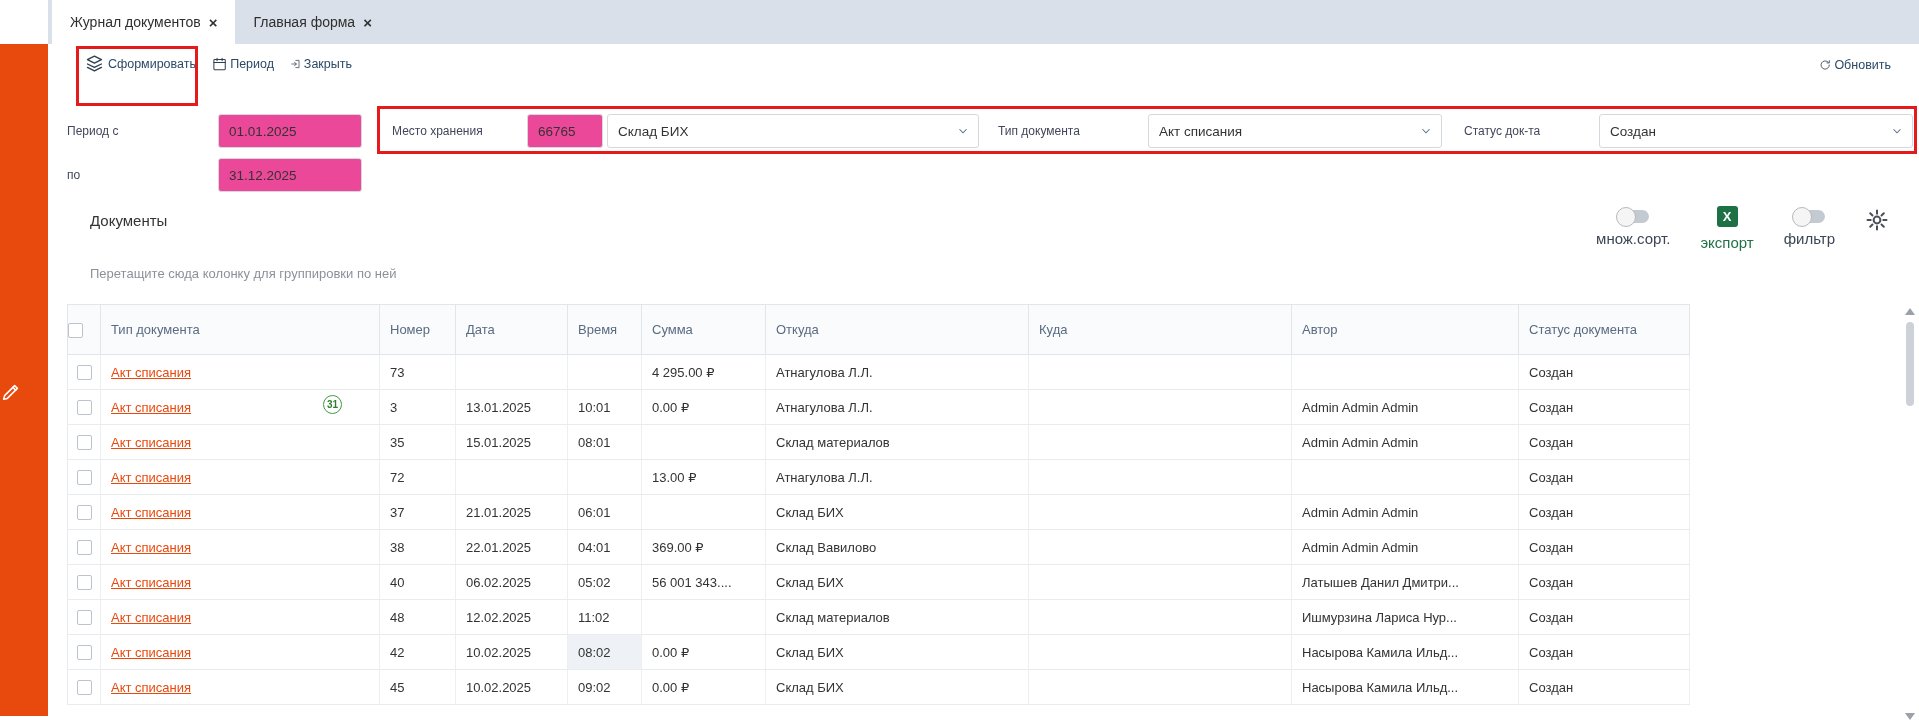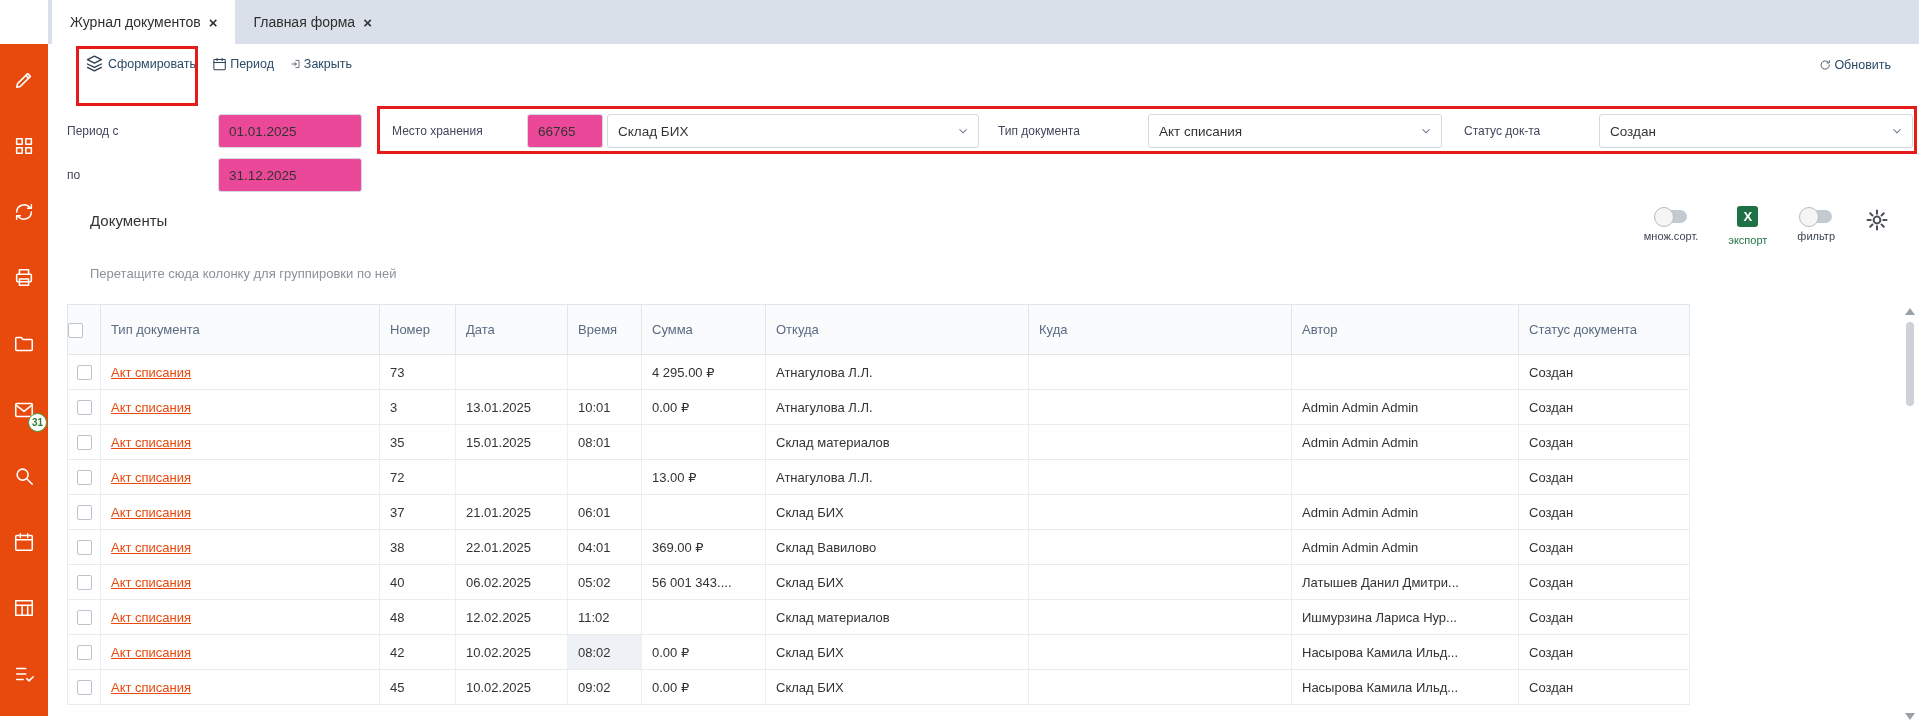--- a/index.html
+++ b/index.html
@@ -2,21 +2,21 @@
 <html><head>
 <meta charset="utf-8">
 <style>
   * { margin:0; padding:0; box-sizing:border-box; }
   html,body { width:1919px; height:724px; }
   body { font-family:"Liberation Sans","DejaVu Sans",sans-serif; background:#fff; }
   .screen { position:relative; width:1919px; height:724px; overflow:hidden; background:#fff; }
 
   
   .sidebar { position:absolute; left:0; top:44px; bottom:8px; width:48px; background:#e8490d;
-             display:flex; flex-direction:column; align-items:center; padding-top:23px; gap:40px; }
+             display:flex; flex-direction:row; align-items:center; padding-top:23px; gap:40px; }
   .side-icon { width:26px; height:26px; display:flex; align-items:center; justify-content:center;
                position:relative; cursor:pointer; }
   .side-icon svg { stroke:#fff; fill:none; stroke-width:1.7; stroke-linecap:round; stroke-linejoin:round; }
   .badge { position:absolute; right:-10px; bottom:-9px; min-width:19px; height:19px; border-radius:50%;
            background:#fff; border:1.5px solid #3f9c3f; color:#2e7d32; font-size:10px; font-weight:bold;
            display:flex; align-items:center; justify-content:center; }
 
   
   .tabbar { position:absolute; left:48px; top:0; right:0; height:44px; background:#d9e0e9;
             display:flex; align-items:stretch; padding-left:4px; }
@@ -45,21 +45,21 @@
             font-size:13.5px; color:#333; padding:0 10px; font-family:inherit; }
   .fselect { position:absolute; height:34px; border:1px solid #d4d9e0; border-radius:3px; background:#fff;
              font-size:13.5px; color:#333; display:flex; align-items:center; justify-content:space-between;
              padding:0 8px 0 10px; cursor:pointer; }
   .fselect svg { stroke:#5a6b82; fill:none; stroke-width:1.8; }
 
   
   .doc-title { position:absolute; left:90px; top:212px; font-size:15px; color:#333; }
   .doc-controls { position:absolute; right:30px; top:206px; display:flex; align-items:flex-start; gap:30px; }
   .ctrl { display:flex; flex-direction:column; align-items:center; gap:7px; cursor:pointer; }
-  .ctrl-label { font-size:11px; color:#3c4654; white-space:nowrap; }
+  .ctrl-label { font-size:15px; color:#3c4654; white-space:nowrap; }
   .ctrl-label.green { color:#217346; }
   .toggle { width:32px; height:13px; background:#c4cad2; border-radius:7px; position:relative; margin-top:4px; }
   .toggle::after { content:''; position:absolute; left:-1px; top:-3px; width:18px; height:18px;
                    background:#f5f5f5; border:1px solid #b5bac0; border-radius:50%; }
   .excel-icon { width:21px; height:21px; background:#1e7145; color:#fff; border-radius:3px;
                 font-size:13px; font-weight:bold; display:flex; align-items:center; justify-content:center; }
   .gear { margin-top:2px; cursor:pointer; }
   .gear svg { stroke:#4a4f57; fill:none; stroke-width:2; stroke-linecap:round; }
 
   .group-hint { position:absolute; left:90px; top:266px; font-size:13px; color:#8b919b; }

